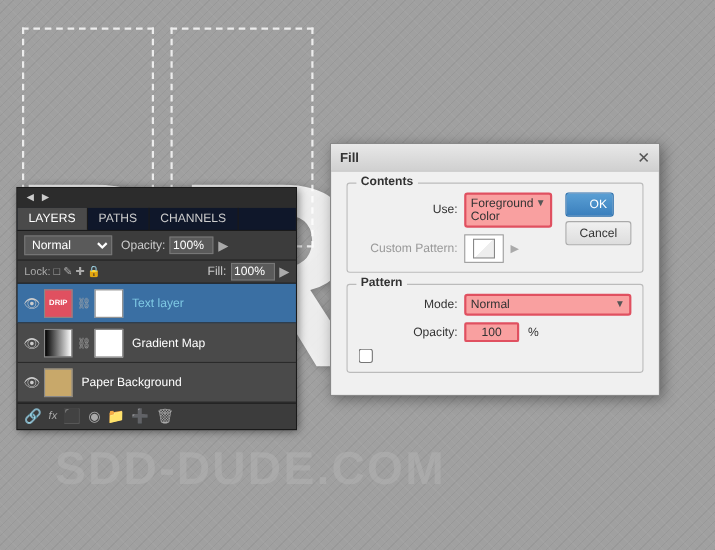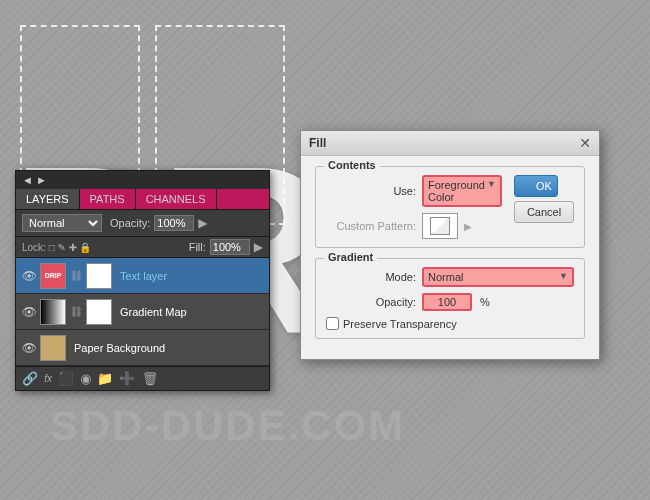--- a/index.html
+++ b/index.html
@@ -67,21 +67,21 @@
       justify-content: space-between;
     }
 
     .layers-panel-titlebar span {
       color: #ccc;
       font-size: 11px;
     }
 
     .layers-tabs {
       display: flex;
-      background: #be185d;
+      background: #0f172a;
       border-bottom: 1px solid #1a1a1a;
     }
 
     .layer-tab {
       padding: 4px 10px;
       color: #ccc;
       font-size: 11px;
       cursor: pointer;
       border-right: 1px solid #1a1a1a;
     }
@@ -582,35 +582,34 @@
         </div>
 
         <div class="dialog-buttons">
           <div class="ok-button">OK</div>
           <div class="cancel-button">Cancel</div>
         </div>
       </div>
     </div>
 
     <div class="dialog-section">
-      <span class="dialog-section-title">Gradient</span>
+      <span class="dialog-section-title">Pattern</span>
 
       <div class="dialog-row">
         <span class="dialog-label">Mode:</span>
         <div class="dialog-select-highlighted">
           <span>Normal</span>
           <span class="dropdown-arrow">▼</span>
         </div>
       </div>
 
       <div class="dialog-row">
         <span class="dialog-label">Opacity:</span>
         <input class="opacity-input-highlighted" type="text" value="100" style="">
         <span style="font-size:11px; color:#333; margin-left:2px;">%</span>
       </div>
 
       <div class="preserve-row">
         <input type="checkbox" style="margin: 0px;">
-        <span class="preserve-label">Preserve Transparency</span>
       </div>
     </div>
   </div>
 </div>
 
 </body></html>

